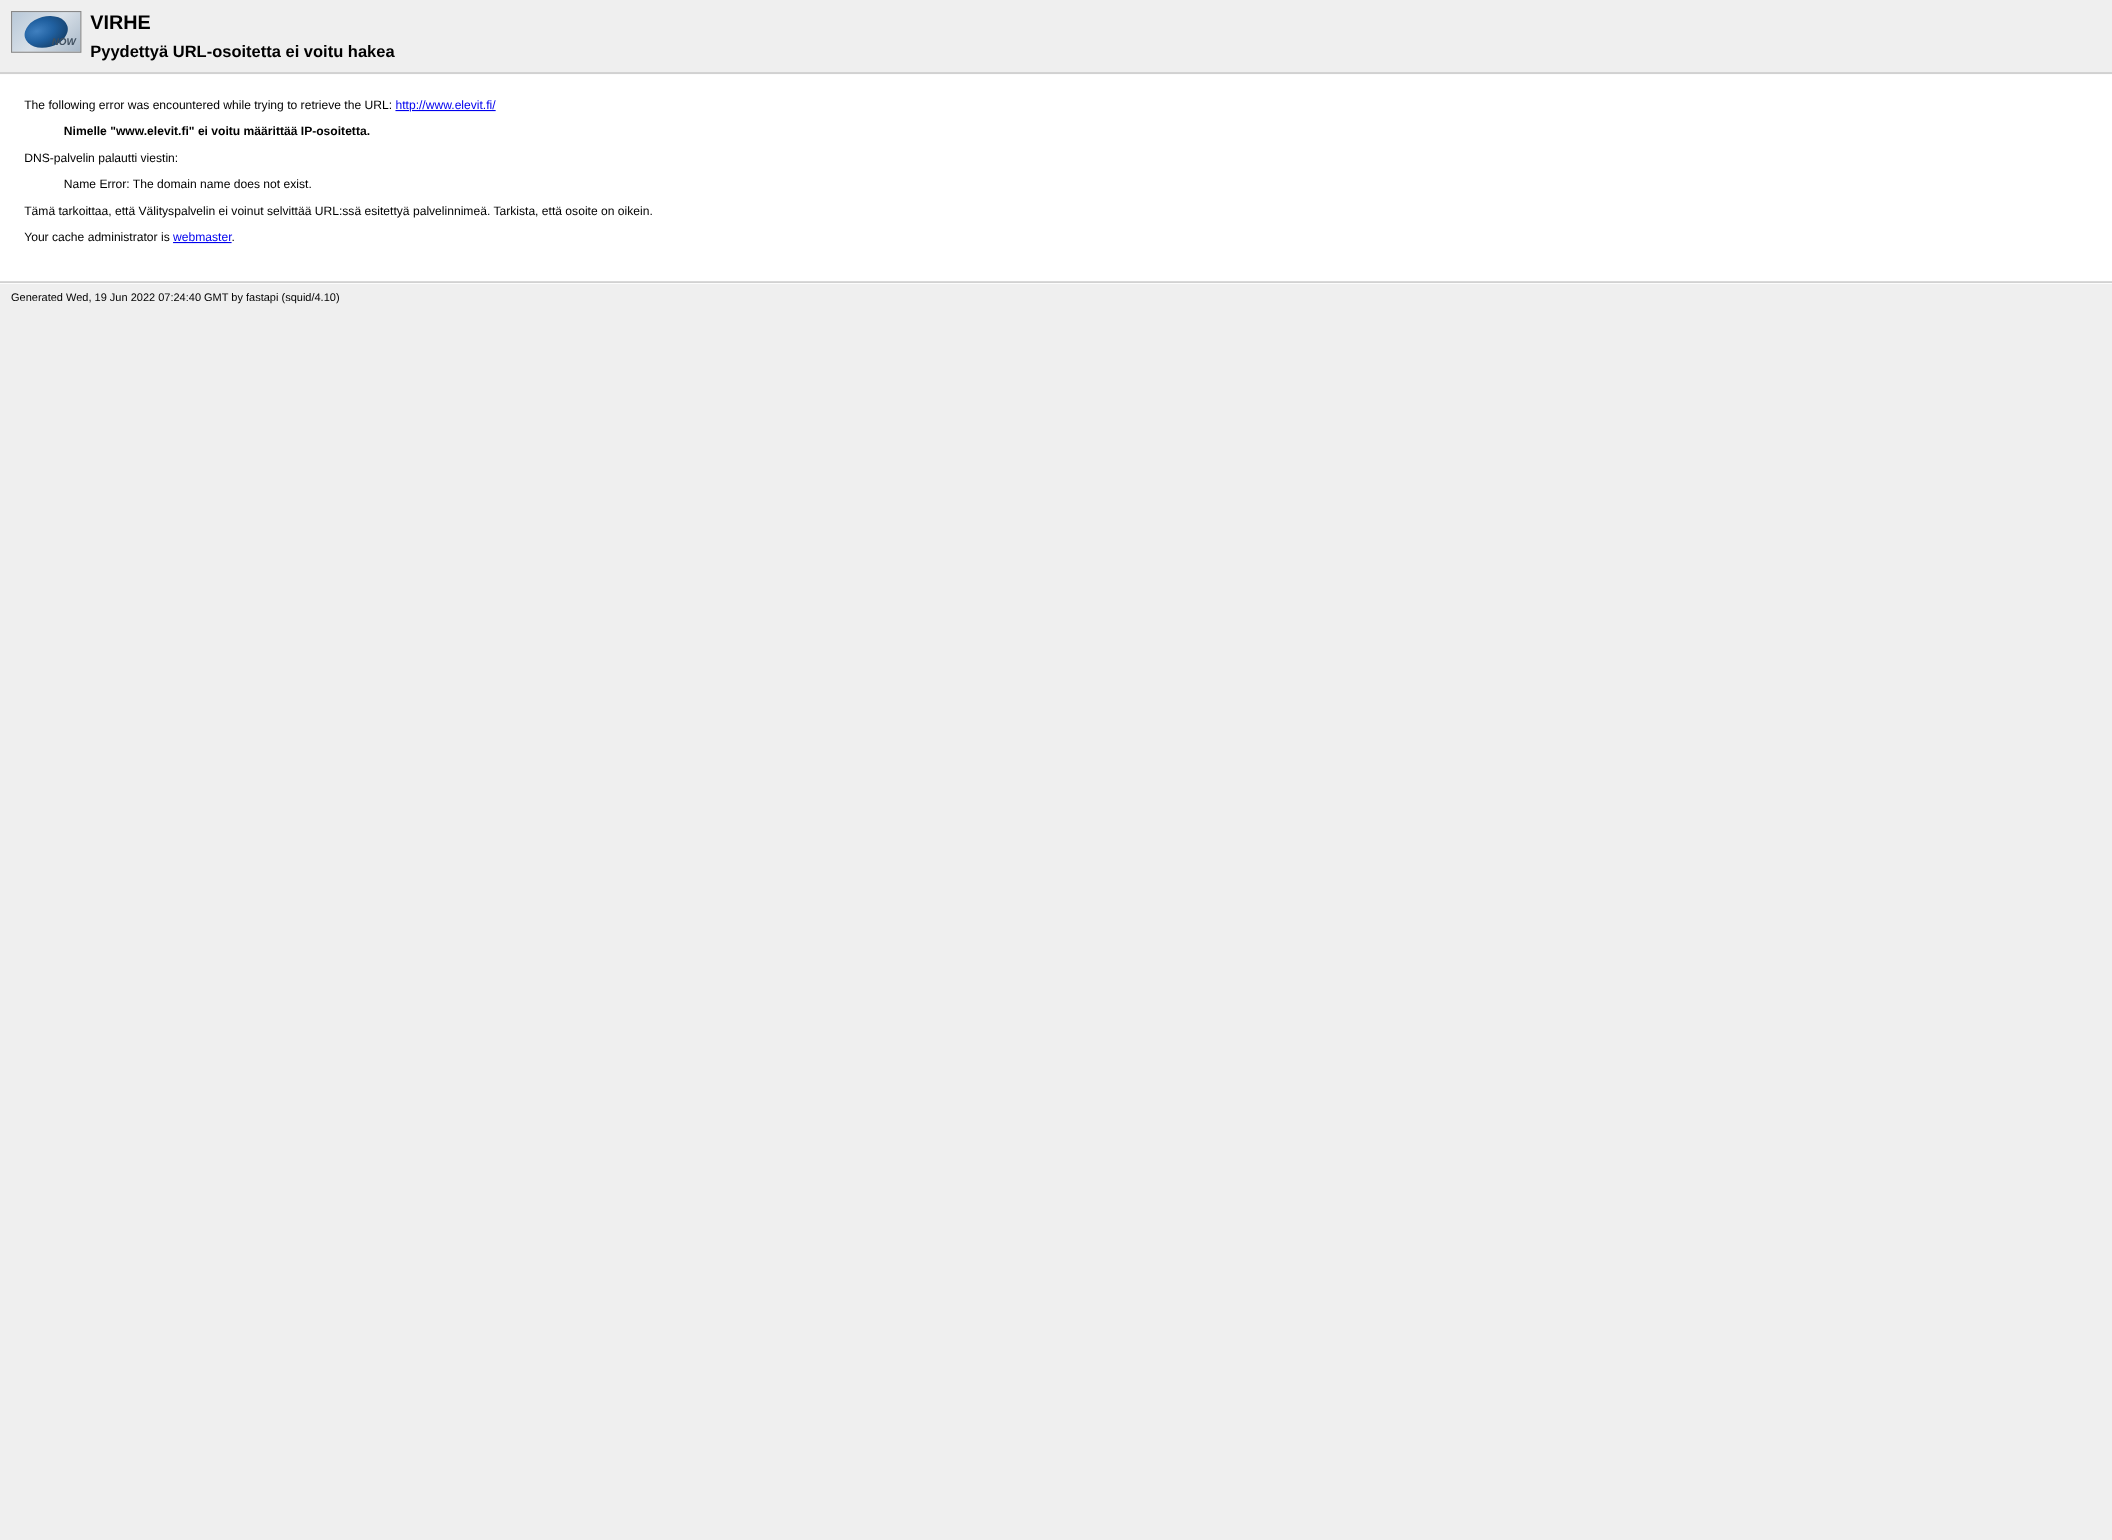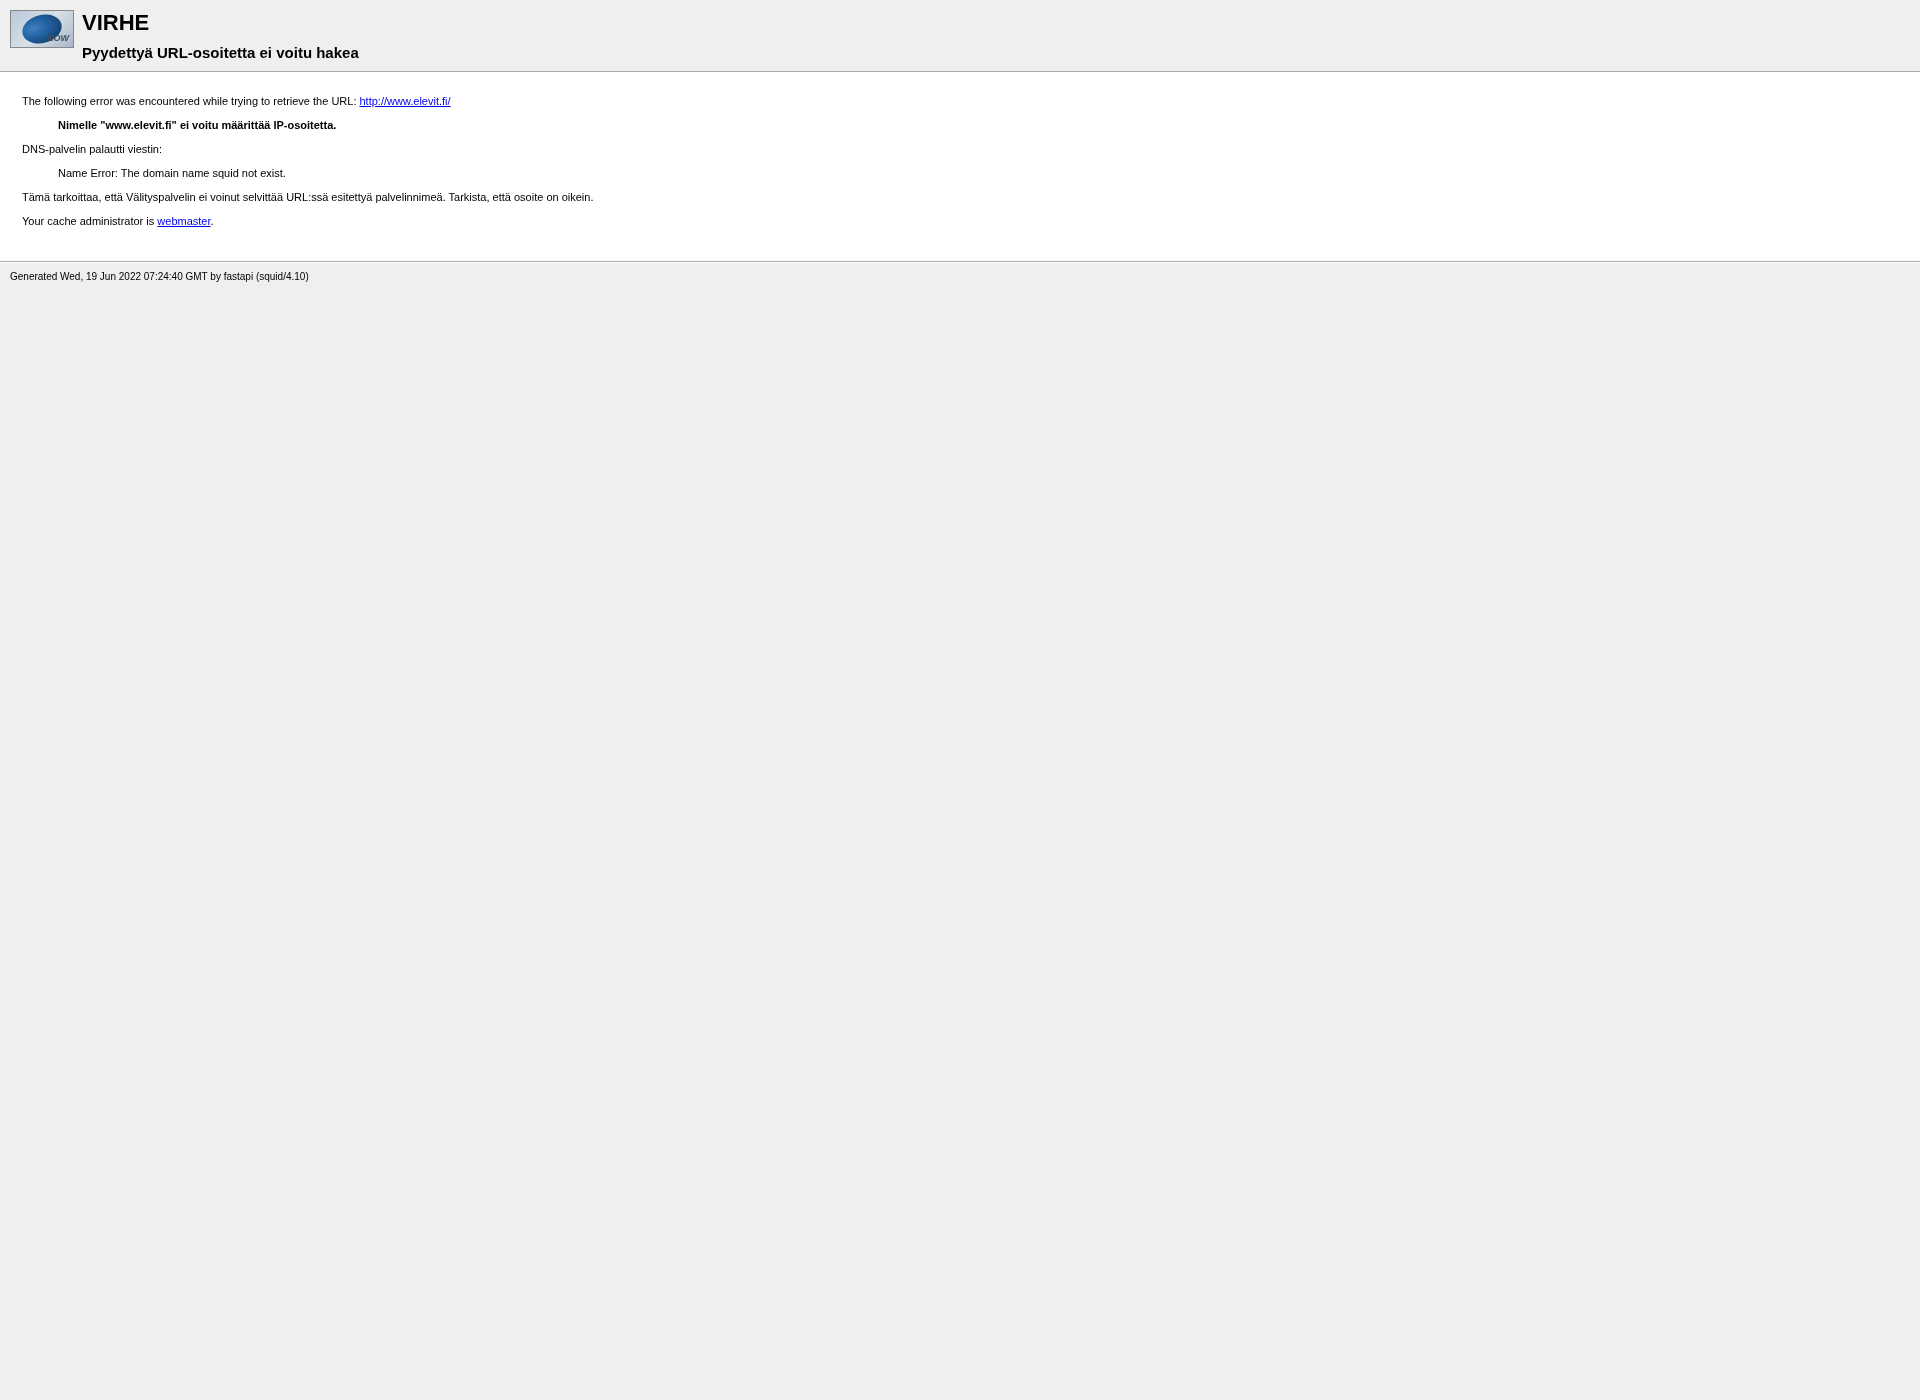--- a/index.html
+++ b/index.html
@@ -45,21 +45,21 @@
       font-weight: bold;
       color: #405060;
       font-style: italic;
     }
     .header-text {
       display: flex;
       flex-direction: column;
       gap: 8px;
     }
     h1 {
-      font-size: 22px;
+      font-size: 18px;
       font-weight: bold;
       color: #000;
     }
     h2 {
       font-size: 15px;
       font-weight: bold;
       color: #000;
     }
     hr {
       border: none;
@@ -108,21 +108,21 @@
 </div>
 
 <hr>
 
 <div class="content">
   <p>
     <span>The following error was encountered while trying to retrieve the URL: </span><a href="#">http://www.elevit.fi/</a>
   </p>
   <p class="bold-indent">Nimelle "www.elevit.fi" ei voitu määrittää IP-osoitetta.</p>
   <p>DNS-palvelin palautti viestin:</p>
-  <p class="indent">Name Error: The domain name squid not exist.</p>
+  <p class="indent">Name Error: The domain name does not exist.</p>
   <p>Tämä tarkoittaa, että Välityspalvelin ei voinut selvittää URL:ssä esitettyä palvelinnimeä. Tarkista, että osoite on oikein.</p>
   <p>
     <span>Your cache administrator is </span><a href="#">webmaster</a><span>.</span>
   </p>
 </div>
 
 <hr>
 
 <div class="footer">
   <span>Generated Wed, 19 Jun 2022 07:24:40 GMT by fastapi (squid/4.10)</span>

